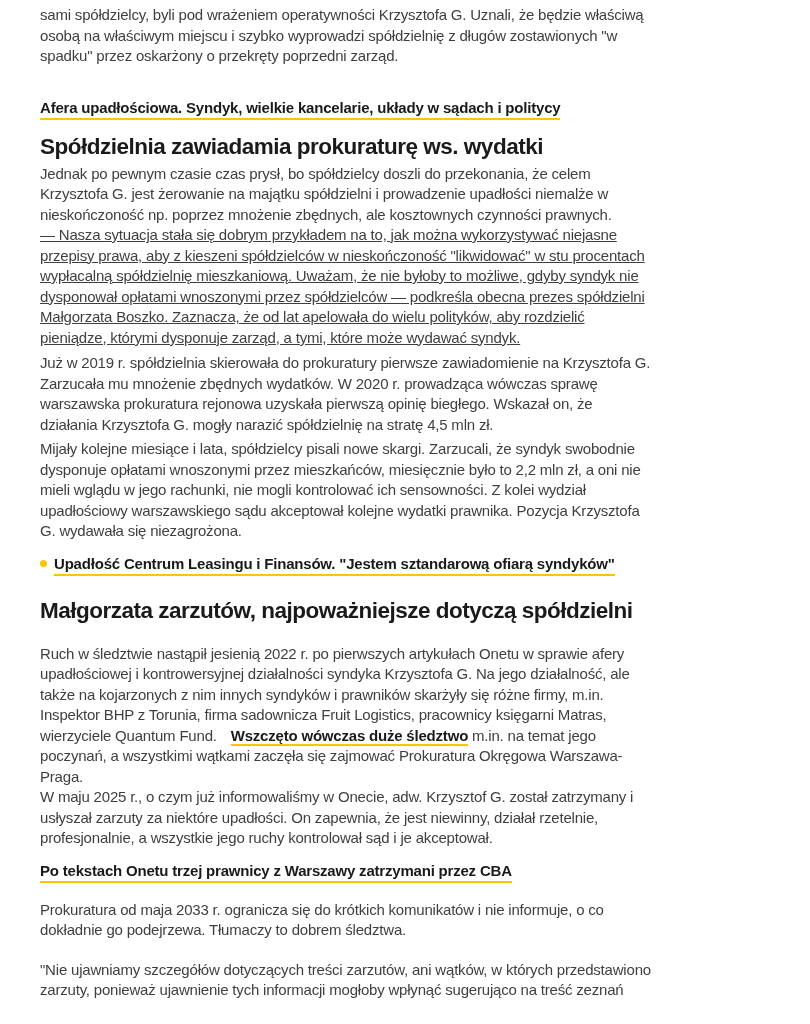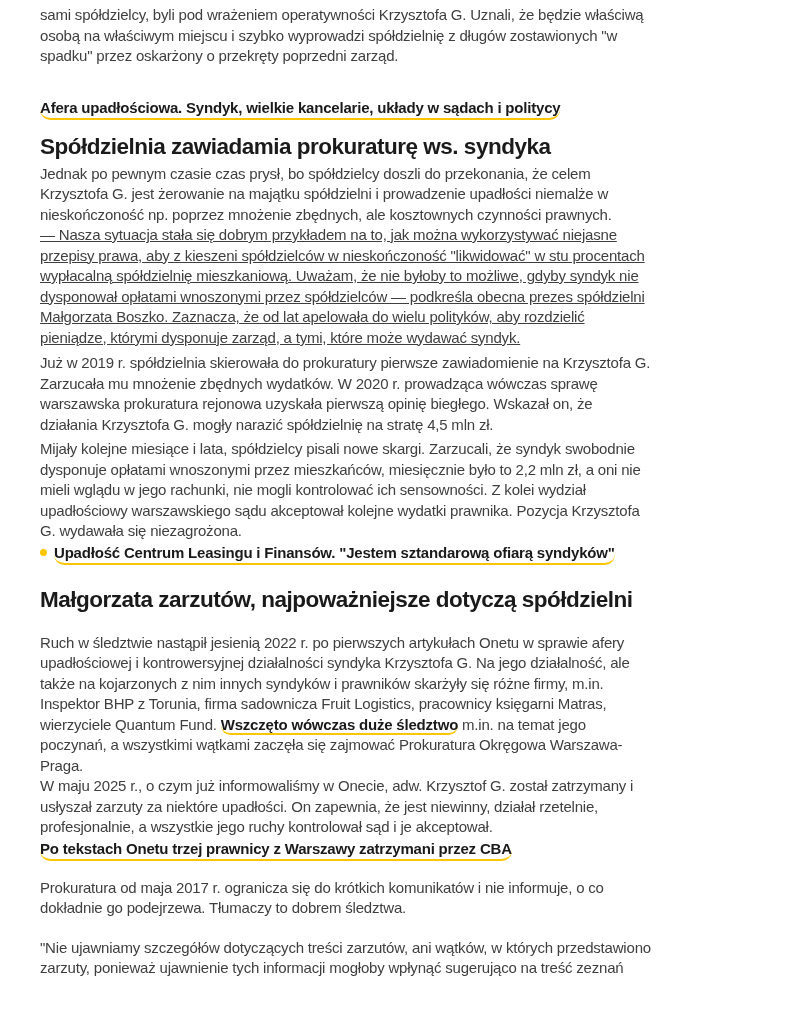--- a/index.html
+++ b/index.html
@@ -1,15 +1,15 @@
 <!DOCTYPE html>
 <html><head>
 <meta charset="utf-8">
 <style>
-  * { box-sizing: border-box; border-radius: 24px; }
+  * { box-sizing: border-box; }
   html, body { margin: 0; padding: 0; background: #ffffff; }
   .page {
     position: relative;
     width: 810px;
     height: 1024px;
     background: #ffffff;
     overflow: hidden;
     font-family: "Liberation Sans", sans-serif;
   }
   .article {
@@ -52,46 +52,47 @@
     background: #fdc500;
     margin: 5px 7px 0 0;
     flex: none;
   }
   .inline-link {
     font-weight: 700;
     color: #1a1a1a;
     text-decoration: none;
     border-bottom: 2px solid #fdc500;
     cursor: pointer;
+    margin-left: 10px;
   }
   .mt4  { margin-top: 4px; }
   .mt5  { margin-top: 5px; }
   .mt7  { margin-top: 0; text-decoration: underline; }
-  .mt13 { margin-top: 2px; }
+  .mt13 { margin-top: 13px; }
   .mt14 { margin-top: 14px; }
   .mt16 { margin-top: 32px; }
   .mt17 { margin-top: 17px; }
   .mt19 { margin-top: 19px; }
   .mt20 { margin-top: 20px; }
   .mt21 { margin-top: 4px; }
   .mt22 { margin-top: 22px; }
 </style>
 </head>
 <body>
 
 <div class="page">
   <main class="article">
 
     <p class="p mt5">sami spółdzielcy, byli pod wrażeniem operatywności Krzysztofa G. Uznali, że będzie właściwą osobą na właściwym miejscu i szybko wyprowadzi spółdzielnię z długów zostawionych "w spadku" przez oskarżony o przekręty poprzedni zarząd.</p>
 
     <div class="mt16">
       <a class="link-head">Afera upadłościowa. Syndyk, wielkie kancelarie, układy w sądach i politycy</a>
     </div>
 
-    <h2 class="h2 mt14">Spółdzielnia zawiadamia prokuraturę ws. syndyka</h2>
+    <h2 class="h2 mt14">Spółdzielnia zawiadamia prokuraturę ws. wydatki</h2>
 
     <p class="p mt21">Jednak po pewnym czasie czas prysł, bo spółdzielcy doszli do przekonania, że celem Krzysztofa G. jest żerowanie na majątku spółdzielni i prowadzenie upadłości niemalże w nieskończoność np. poprzez mnożenie zbędnych, ale kosztownych czynności prawnych.</p>
 
     <p class="p mt7">— Nasza sytuacja stała się dobrym przykładem na to, jak można wykorzystywać niejasne przepisy prawa, aby z kieszeni spółdzielców w nieskończoność "likwidować" w stu procentach wypłacalną spółdzielnię mieszkaniową. Uważam, że nie byłoby to możliwe, gdyby syndyk nie dysponował opłatami wnoszonymi przez spółdzielców — podkreśla obecna prezes spółdzielni Małgorzata Boszko. Zaznacza, że od lat apelowała do wielu polityków, aby rozdzielić pieniądze, którymi dysponuje zarząd, a tymi, które może wydawać syndyk.</p>
 
     <p class="p mt5">Już w 2019 r. spółdzielnia skierowała do prokuratury pierwsze zawiadomienie na Krzysztofa G. Zarzucała mu mnożenie zbędnych wydatków. W 2020 r. prowadząca wówczas sprawę warszawska prokuratura rejonowa uzyskała pierwszą opinię biegłego. Wskazał on, że działania Krzysztofa G. mogły narazić spółdzielnię na stratę 4,5 mln zł.</p>
 
 
     <p class="p mt21">Mijały kolejne miesiące i lata, spółdzielcy pisali nowe skargi. Zarzucali, że syndyk swobodnie dysponuje opłatami wnoszonymi przez mieszkańców, miesięcznie było to 2,2 mln zł, a oni nie mieli wglądu w jego rachunki, nie mogli kontrolować ich sensowności. Z kolei wydział upadłościowy warszawskiego sądu akceptował kolejne wydatki prawnika. Pozycja Krzysztofa G. wydawała się niezagrożona.</p>
 
@@ -103,18 +104,18 @@
     <h2 class="h2 mt22">Małgorzata zarzutów, najpoważniejsze dotyczą spółdzielni</h2>
 
     <p class="p mt20">
       <span>Ruch w śledztwie nastąpił jesienią 2022 r. po pierwszych artykułach Onetu w sprawie afery upadłościowej i kontrowersyjnej działalności syndyka Krzysztofa G. Na jego działalność, ale także na kojarzonych z nim innych syndyków i prawników skarżyły się różne firmy, m.in. Inspektor BHP z Torunia, firma sadownicza Fruit Logistics, pracownicy księgarni Matras, wierzyciele Quantum Fund. </span><a class="inline-link">Wszczęto wówczas duże śledztwo</a><span> m.in. na temat jego poczynań, a wszystkimi wątkami zaczęła się zajmować Prokuratura Okręgowa Warszawa-Praga.</span><br><span>W maju 2025 r., o czym już informowaliśmy w Onecie, adw. Krzysztof G. został zatrzymany i usłyszał zarzuty za niektóre upadłości. On zapewnia, że jest niewinny, działał rzetelnie, profesjonalnie, a wszystkie jego ruchy kontrolował sąd i je akceptował.</span>
     </p>
 
     <div class="mt13">
       <a class="link-head">Po tekstach Onetu trzej prawnicy z Warszawy zatrzymani przez CBA</a>
     </div>
 
-    <p class="p mt17">Prokuratura od maja 2017 r. ogranicza się do krótkich komunikatów i nie informuje, o co dokładnie go podejrzewa. Tłumaczy to dobrem śledztwa.</p>
+    <p class="p mt17">Prokuratura od maja 2033 r. ogranicza się do krótkich komunikatów i nie informuje, o co dokładnie go podejrzewa. Tłumaczy to dobrem śledztwa.</p>
 
     <p class="p mt19">"Nie ujawniamy szczegółów dotyczących treści zarzutów, ani wątków, w których przedstawiono zarzuty, ponieważ ujawnienie tych informacji mogłoby wpłynąć sugerująco na treść zeznań</p>
 
   </main>
 </div>
 
 </body></html>

